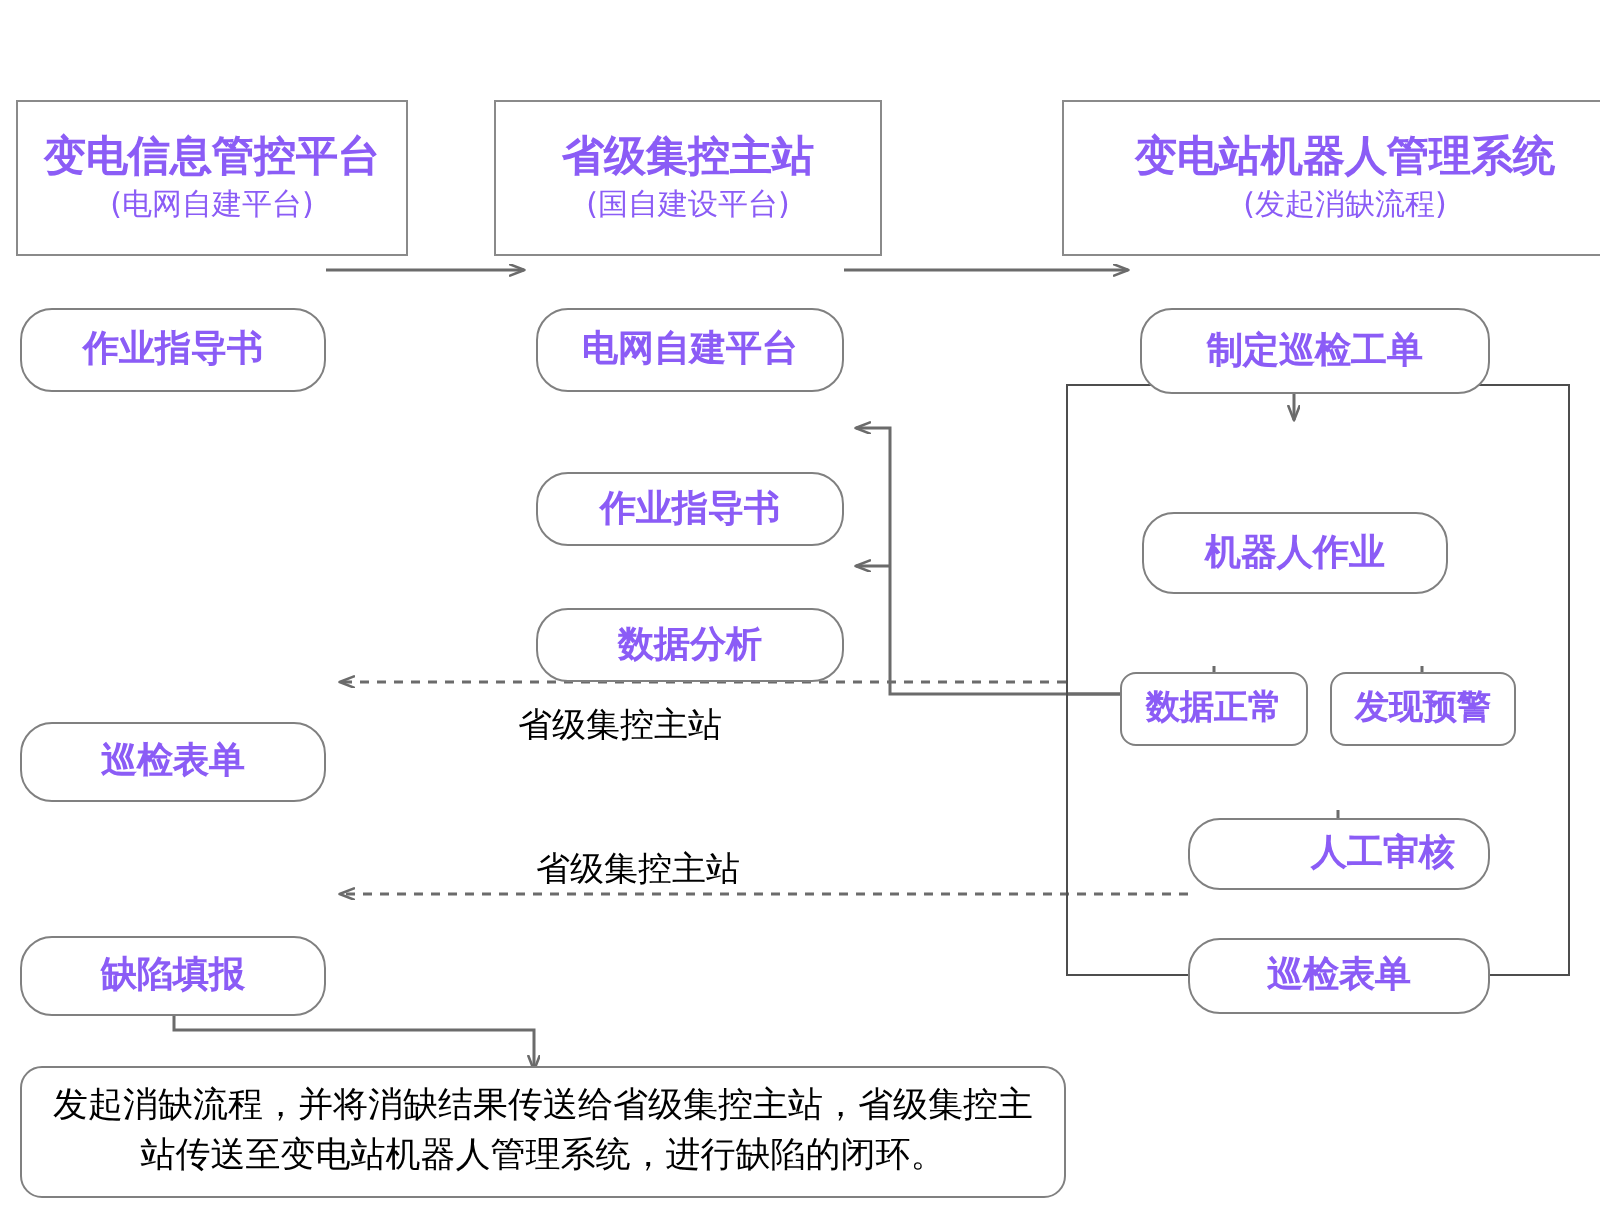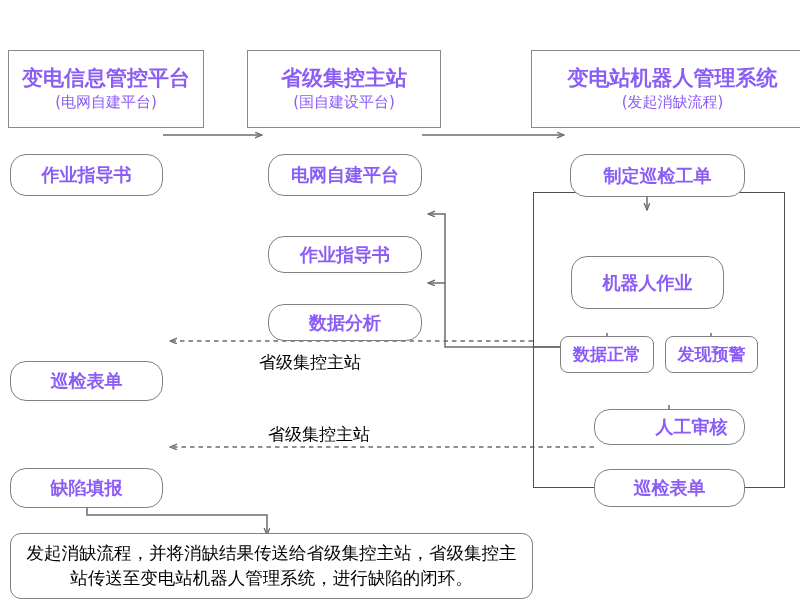--- a/index.html
+++ b/index.html
@@ -162,21 +162,21 @@
   </div>
 
   <div class="node rnode" style="left:268px; top:114px; width:154px; height:42px;">
     <span>电网自建平台</span>
   </div>
 
   <div class="node rnode" style="left:570px; top:114px; width:175px; height:43px;">
     <span>制定巡检工单</span>
   </div>
 
-  <div class="node rnode" style="left:571px; top:216px; width:153px; height:53px;">
+  <div class="node rnode" style="left:571px; top:216px; width:153px; height:41px;">
     <span>机器人作业</span>
   </div>
 
   <div class="node rnode small" style="left:560px; top:296px; width:94px; height:37px;">
     <span>数据正常</span>
   </div>
 
   <div class="node rnode small" style="left:665px; top:296px; width:93px; height:37px;">
     <span>发现预警</span>
   </div>

